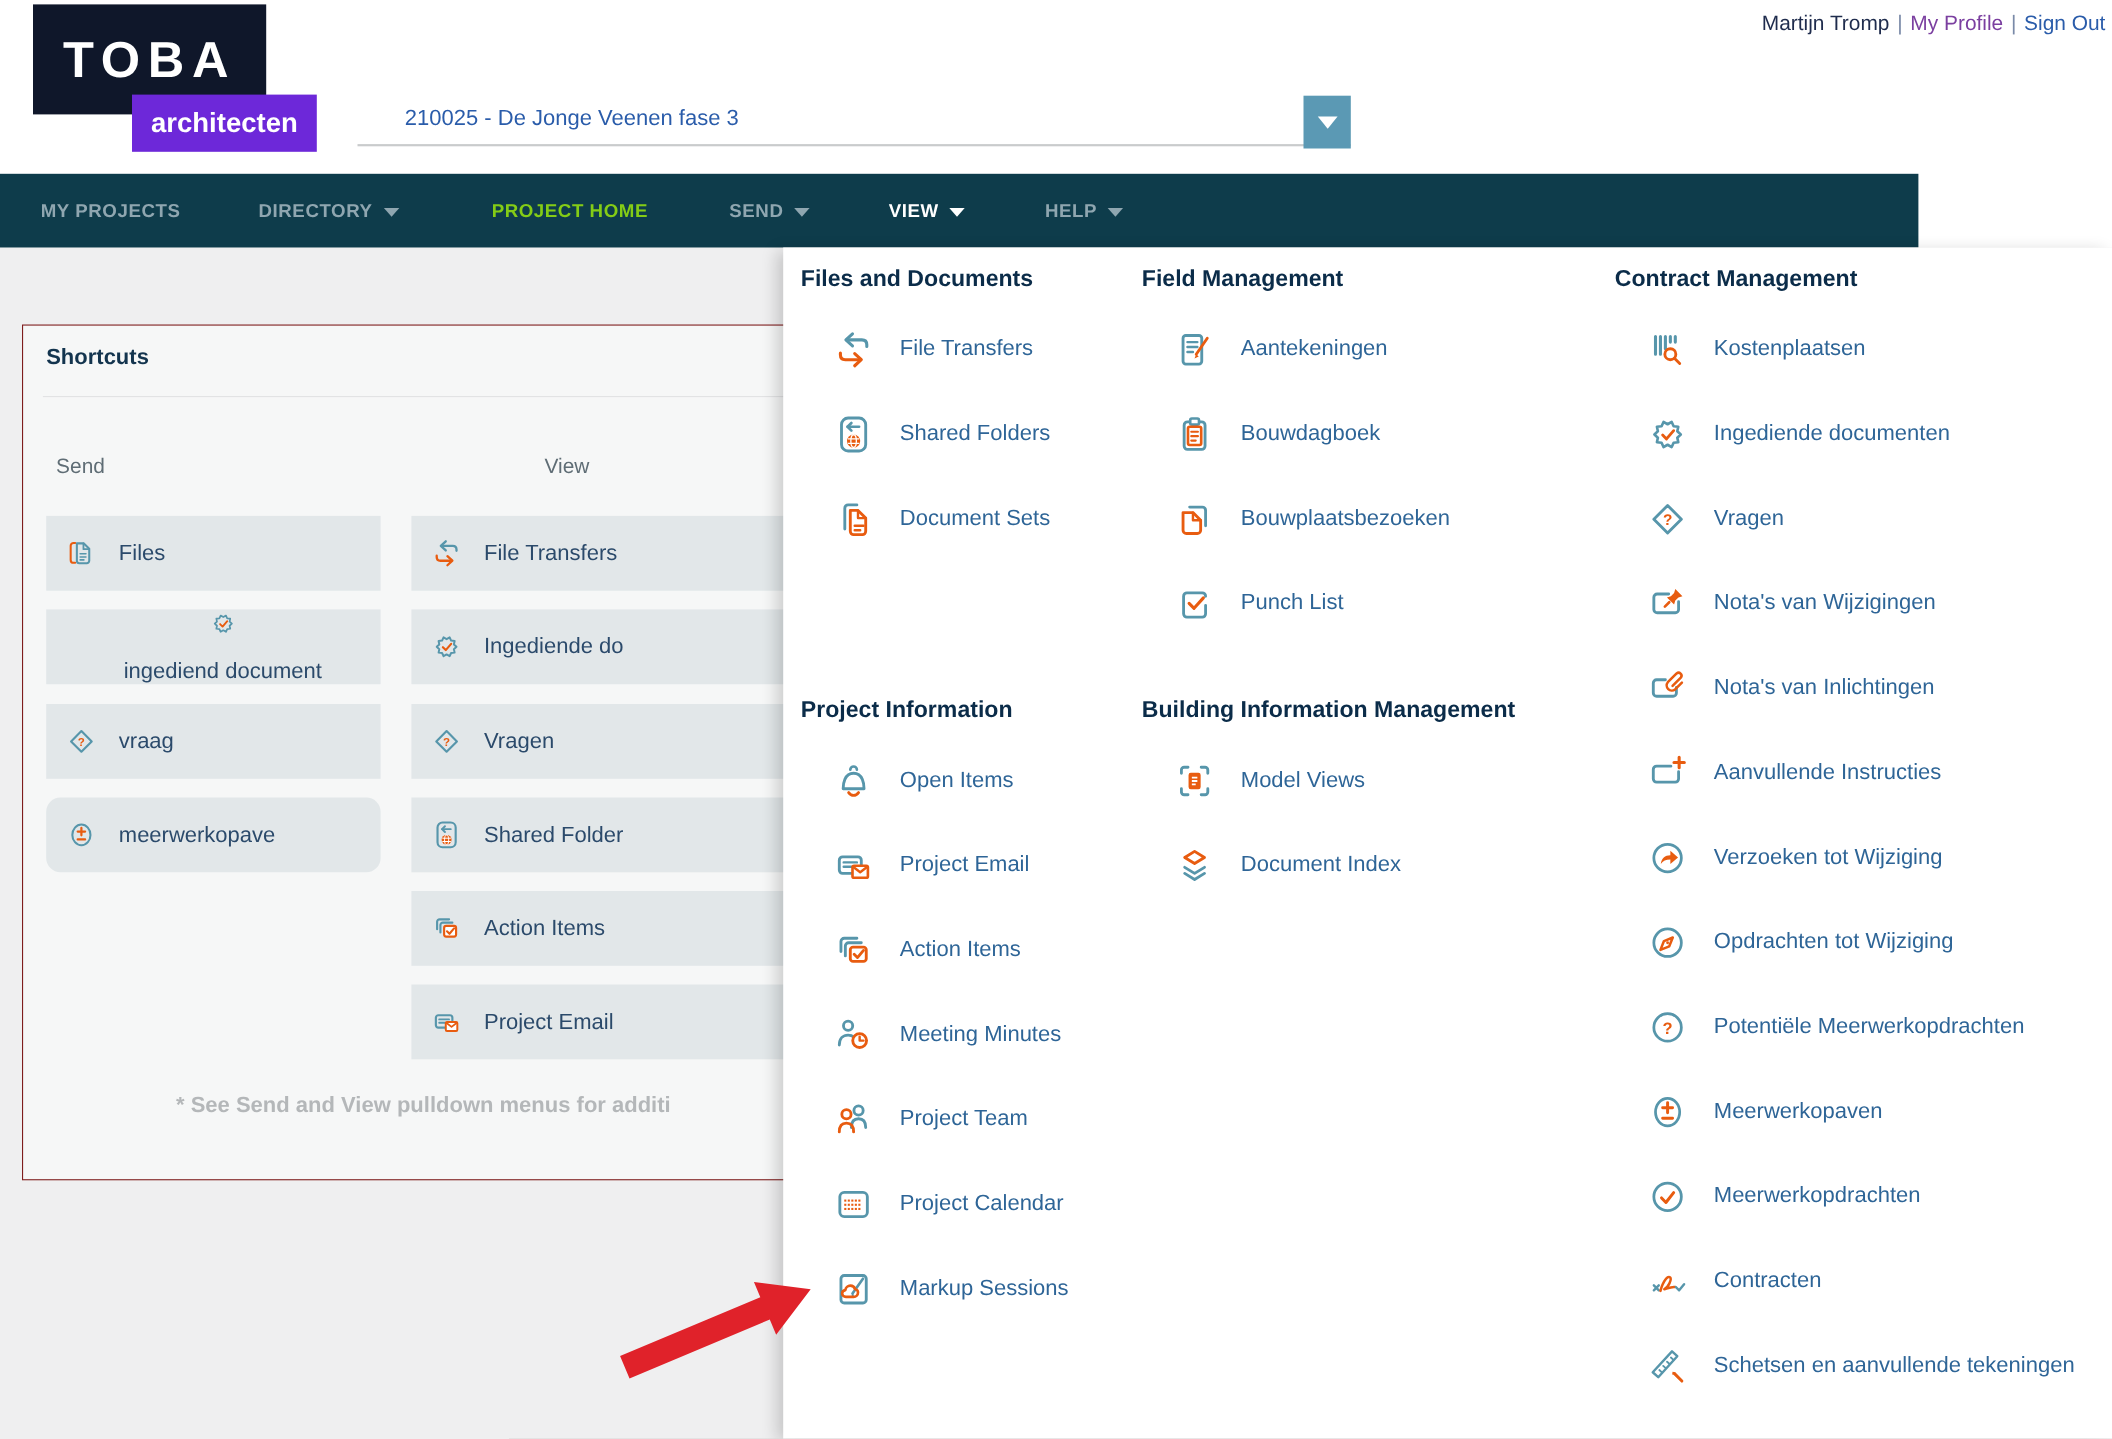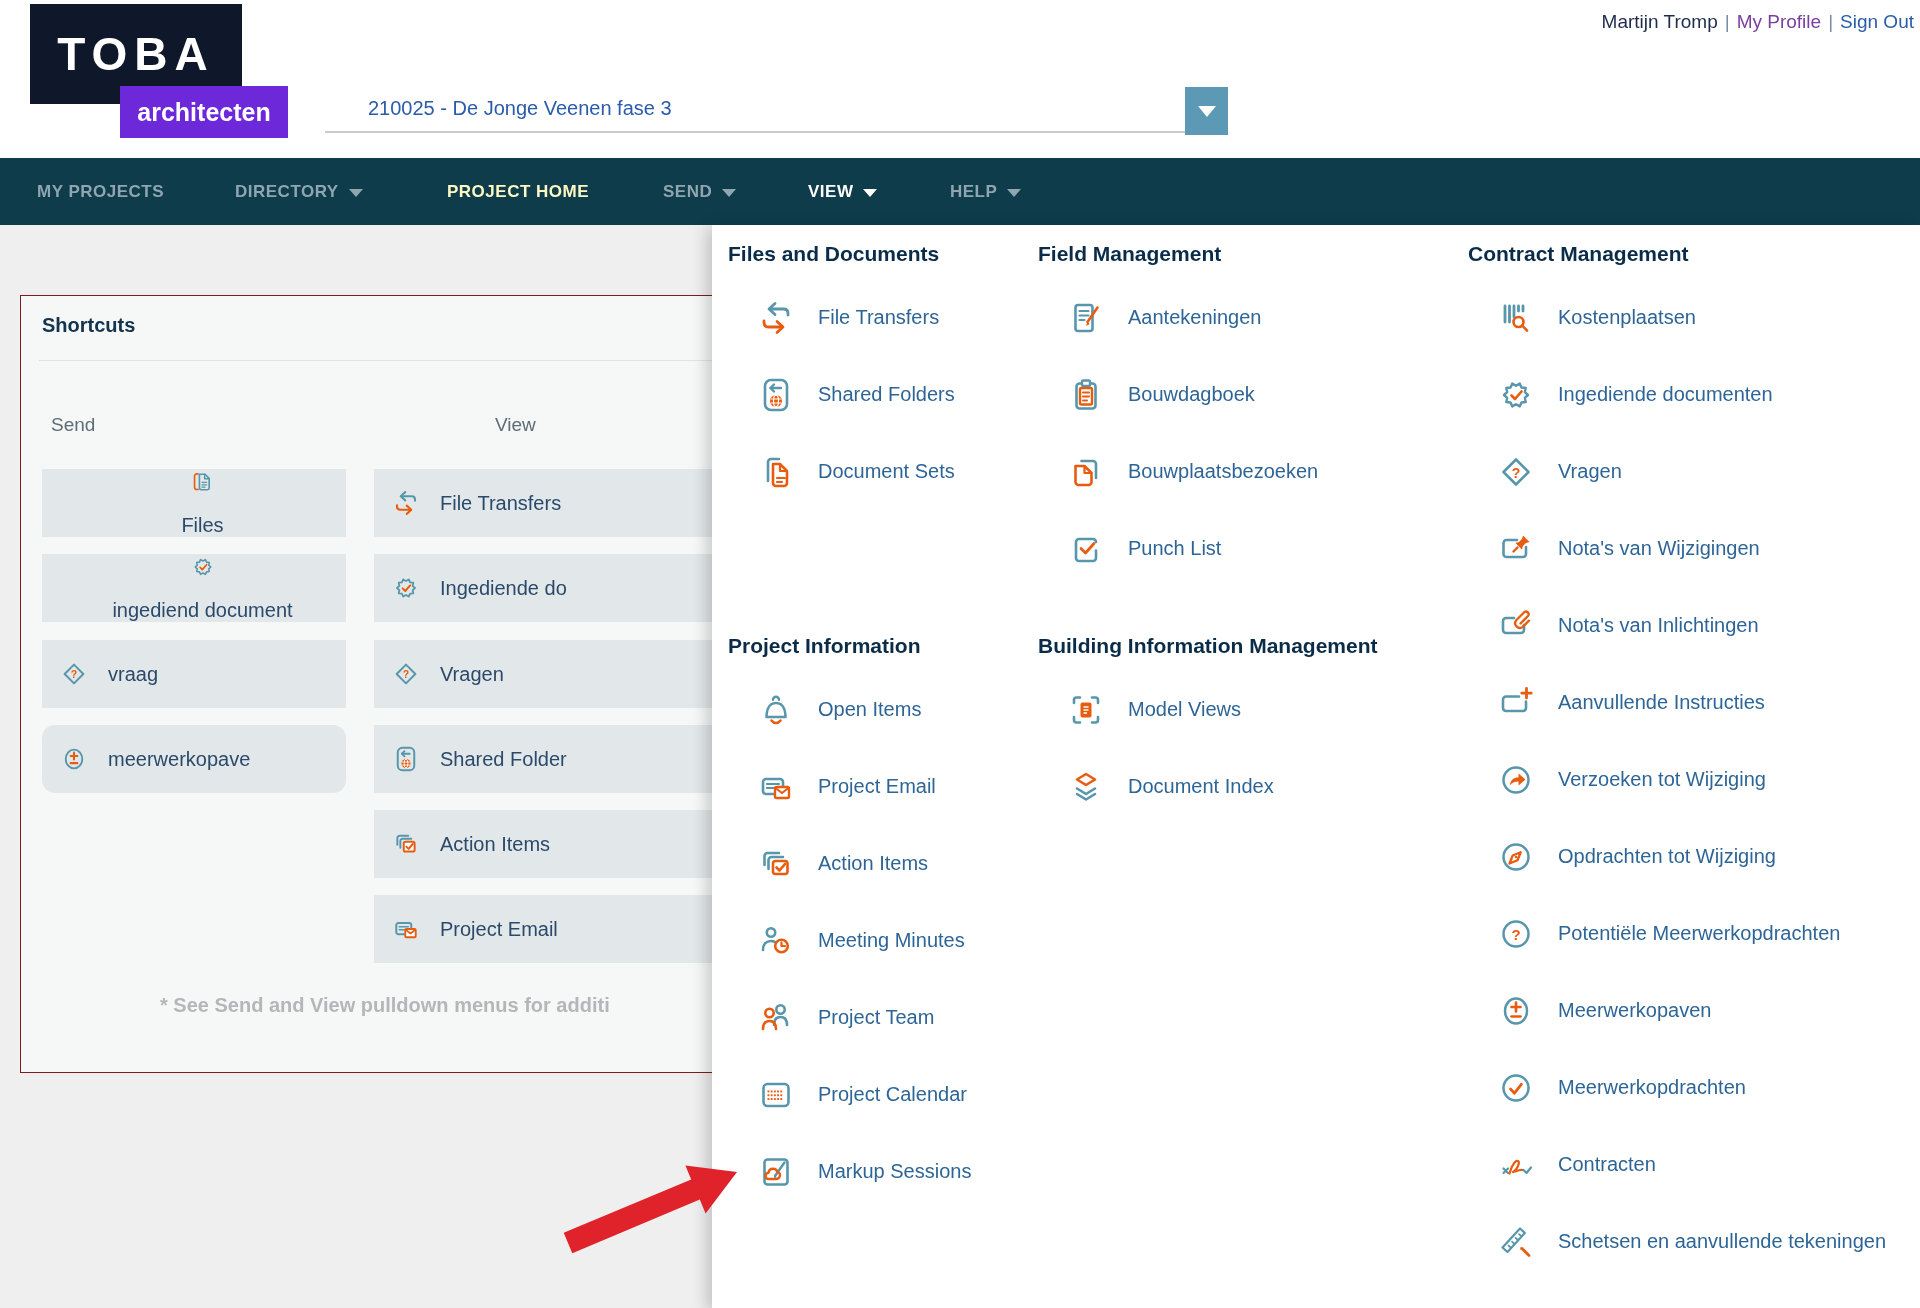--- a/index.html
+++ b/index.html
@@ -22,26 +22,26 @@
   .project-select-btn .tri { width:0; height:0; border-left:9px solid transparent; border-right:9px solid transparent;
                border-top:11px solid #ffffff; }
 
   .user-links { position:absolute; top:11px; right:6px; font-size:19px; white-space:nowrap; }
   .user-links .uname { color:#1f2c4d; }
   .user-links .sep   { color:#7a8aa8; padding:0 7px; }
   .user-links a.profile { color:#7b3fa0; text-decoration:none; }
   .user-links a.signout { color:#2a5caa; text-decoration:none; }
 
   
-  .navbar { position:absolute; left:0; top:158px; width:1920px; height:67px; background:#0e3c4b; z-index:30;padding-left:36px; }
+  .navbar { position:absolute; left:0; top:158px; width:1744px; height:67px; background:#0e3c4b; z-index:30;padding-left:36px; }
   .nav-item { position:absolute; top:0; height:67px; display:flex; align-items:center; gap:10px;
               font-size:17px; font-weight:bold; letter-spacing:.5px; color:#8fa6b0; cursor:pointer; white-space:nowrap; }
   .nav-item .tri { width:0; height:0; border-left:7px solid transparent; border-right:7px solid transparent;
               border-top:8px solid #8fa6b0; margin-top:2px; }
-  .nav-item.active { color:#fef9c3; }
+  .nav-item.active { color:#84cc16; }
   .nav-item.open   { color:#ffffff; }
   .nav-item.open .tri { border-top-color:#ffffff; }
 
   .search-input { position:absolute; left:1462px; top:168px; width:394px; height:47px; border:none; outline:none;
               background:#fff; font-size:19px; padding:0 12px; color:#22404f; z-index:31; }
   .search-btn { position:absolute; left:1871px; top:179px; width:38px; height:38px; z-index:31; cursor:pointer; }
 
   
   .page-bg { position:absolute; left:0; top:225px; width:1920px; height:1083px; background:#efeff0; z-index:1; }
 
@@ -126,21 +126,21 @@
         <path d="M21.5 21.5 L27 27" stroke="#d6e2e7" stroke-width="2.6" stroke-linecap="round"></path>
       </svg>
     </div>
   </div>
 
   <div class="panel">
     <div class="panel-title">Shortcuts</div>
     <div class="panel-divider"></div>
     <div id="shortcut-groups">
         <div class="group-label" style="left: 30px;">Send</div>
-        <div class="sc-btn" style="left: 21px; top: 173px; width: 304px; flex-direction: column;">
+        <div class="sc-btn" style="left: 21px; top: 173px; width: 304px;">
           <svg width="30" height="30" viewBox="0 0 40 40">
             <path d="M12.5 31.5h-2A3.5 3.5 0 0 1 7 28V11a3.5 3.5 0 0 1 3.5-3.5h2" fill="none" stroke="#e85c10" stroke-width="2.5" stroke-linecap="round" stroke-linejoin="round"></path>
             <path d="M14.5 8H23l6.5 6.5V29a3 3 0 0 1-3 3h-9a3 3 0 0 1-3-3z" fill="none" stroke="#5796ab" stroke-width="2.5" stroke-linecap="round" stroke-linejoin="round"></path>
             <path d="M22.5 8v7H29" fill="none" stroke="#5796ab" stroke-width="2.2" stroke-linecap="round" stroke-linejoin="round"></path>
             <path d="M18.5 20.5h7M18.5 24.5h7M18.5 28h4.5" fill="none" stroke="#5796ab" stroke-width="2" stroke-linecap="round" stroke-linejoin="round"></path>
           </svg>
           <span class="sc-label">Files</span>
         </div>
         <div class="sc-btn" style="left: 21px; top: 258px; width: 304px; flex-direction: column;">
           <svg width="30" height="30" viewBox="0 0 40 40">

